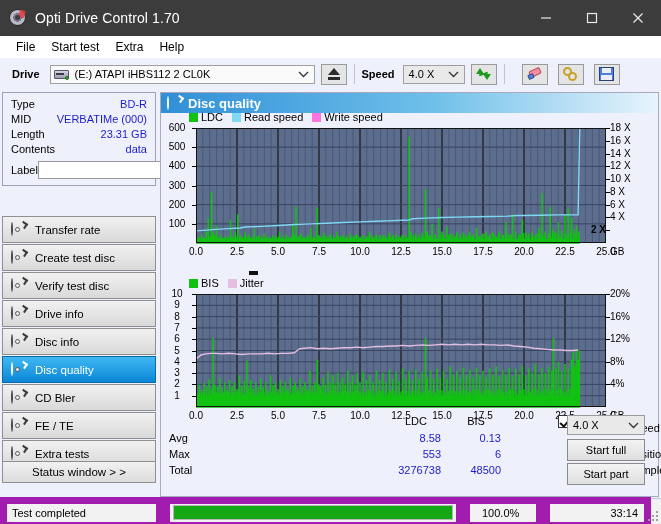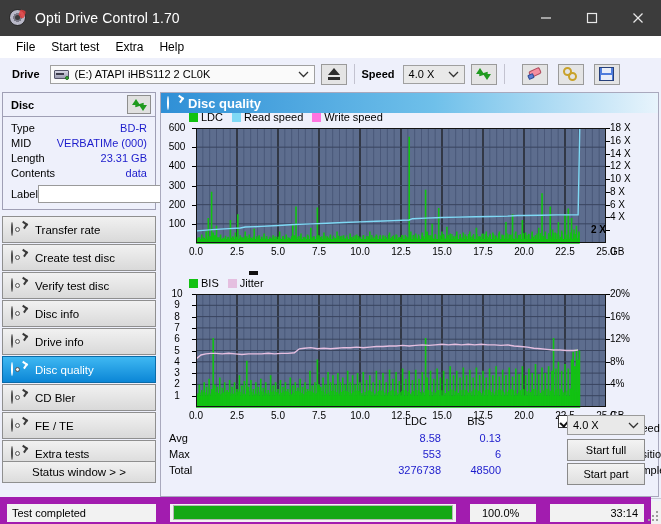--- a/index.html
+++ b/index.html
@@ -296,30 +296,20 @@
           <i class="b"></i>
           <i class="top"></i>
           <i class="bot"></i>
         </span>
     </div>
   </div>
 
   <div class="leftpanel">
 
     <div class="disc-box">
-      <div class="disc-hdr">
-        <div class="t">Disc</div>
-        <div class="btn">
-          <span class="refresh">
-              <i class="a1"></i>
-              <i class="l1"></i>
-              <i class="a2"></i>
-            </span>
-        </div>
-      </div>
       <div class="disc-rows">
         <div class="drow">
           <span class="k">Type</span>
           <span class="v">BD-R</span>
         </div>
         <div class="drow">
           <span class="k">MID</span>
           <span class="v">VERBATIMe (000)</span>
         </div>
         <div class="drow">
@@ -348,25 +338,25 @@
       <div class="navbtn">
         <span class="ni"><i class="d"></i><i class="c"></i><i class="mark"></i></span>
         <span>Create test disc</span>
       </div>
       <div class="navbtn">
         <span class="ni"><i class="d"></i><i class="c"></i><i class="mark"></i></span>
         <span>Verify test disc</span>
       </div>
       <div class="navbtn">
         <span class="ni"><i class="d"></i><i class="c"></i><i class="mark"></i></span>
-        <span>Disc info</span>
+        <span>Drive info</span>
       </div>
       <div class="navbtn">
         <span class="ni"><i class="d"></i><i class="c"></i><i class="mark"></i></span>
-        <span>Drive info</span>
+        <span>Disc info</span>
       </div>
       <div class="navbtn active">
         <span class="ni"><i class="d"></i><i class="c"></i><i class="mark"></i></span>
         <span>Disc quality</span>
       </div>
       <div class="navbtn">
         <span class="ni"><i class="d"></i><i class="c"></i><i class="mark"></i></span>
         <span>CD Bler</span>
       </div>
       <div class="navbtn">

